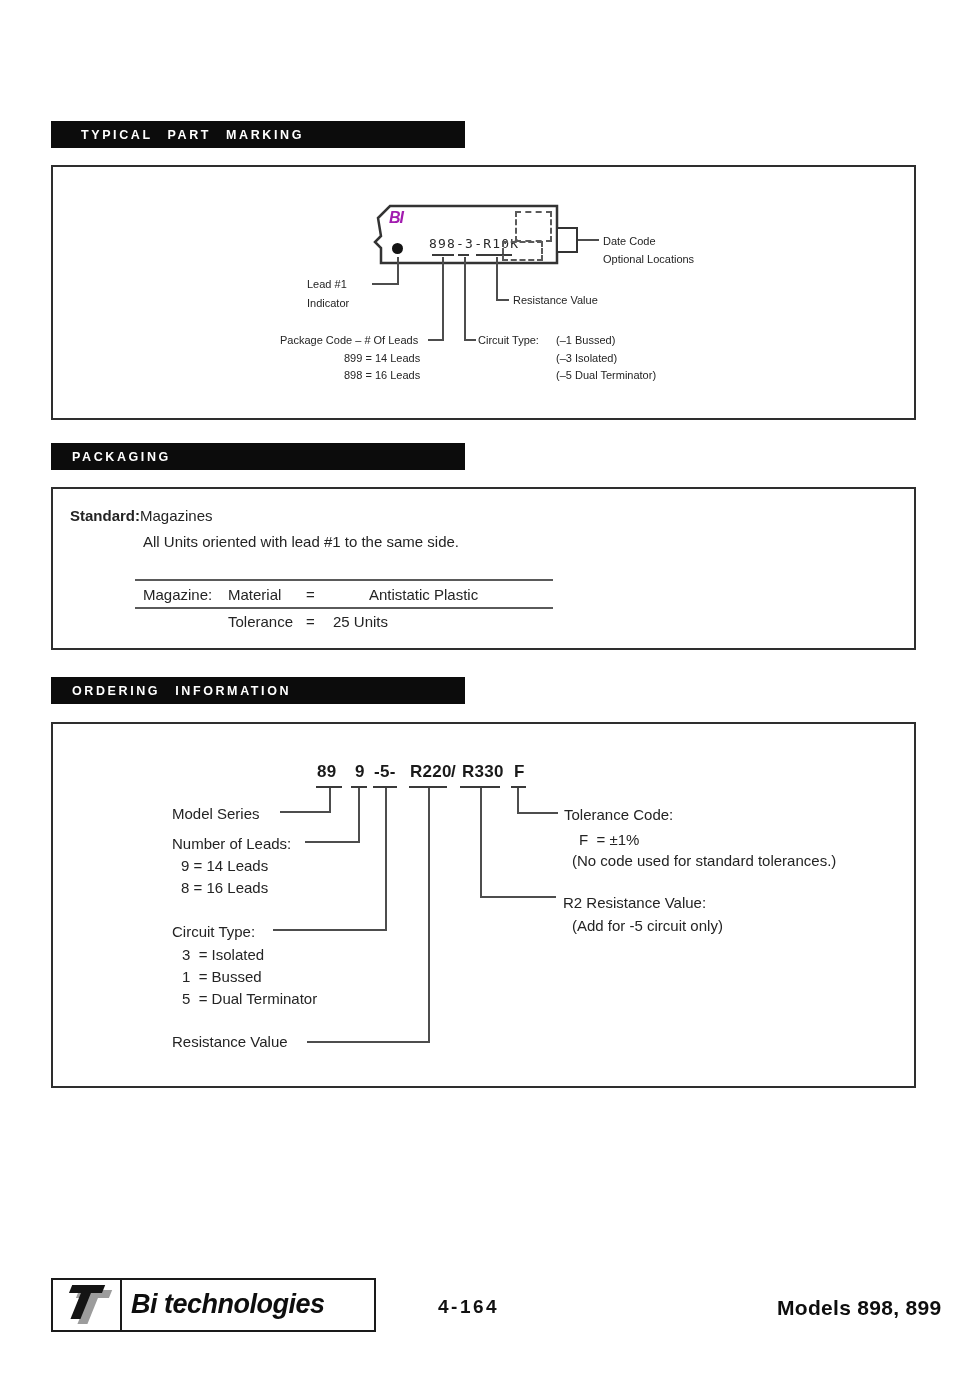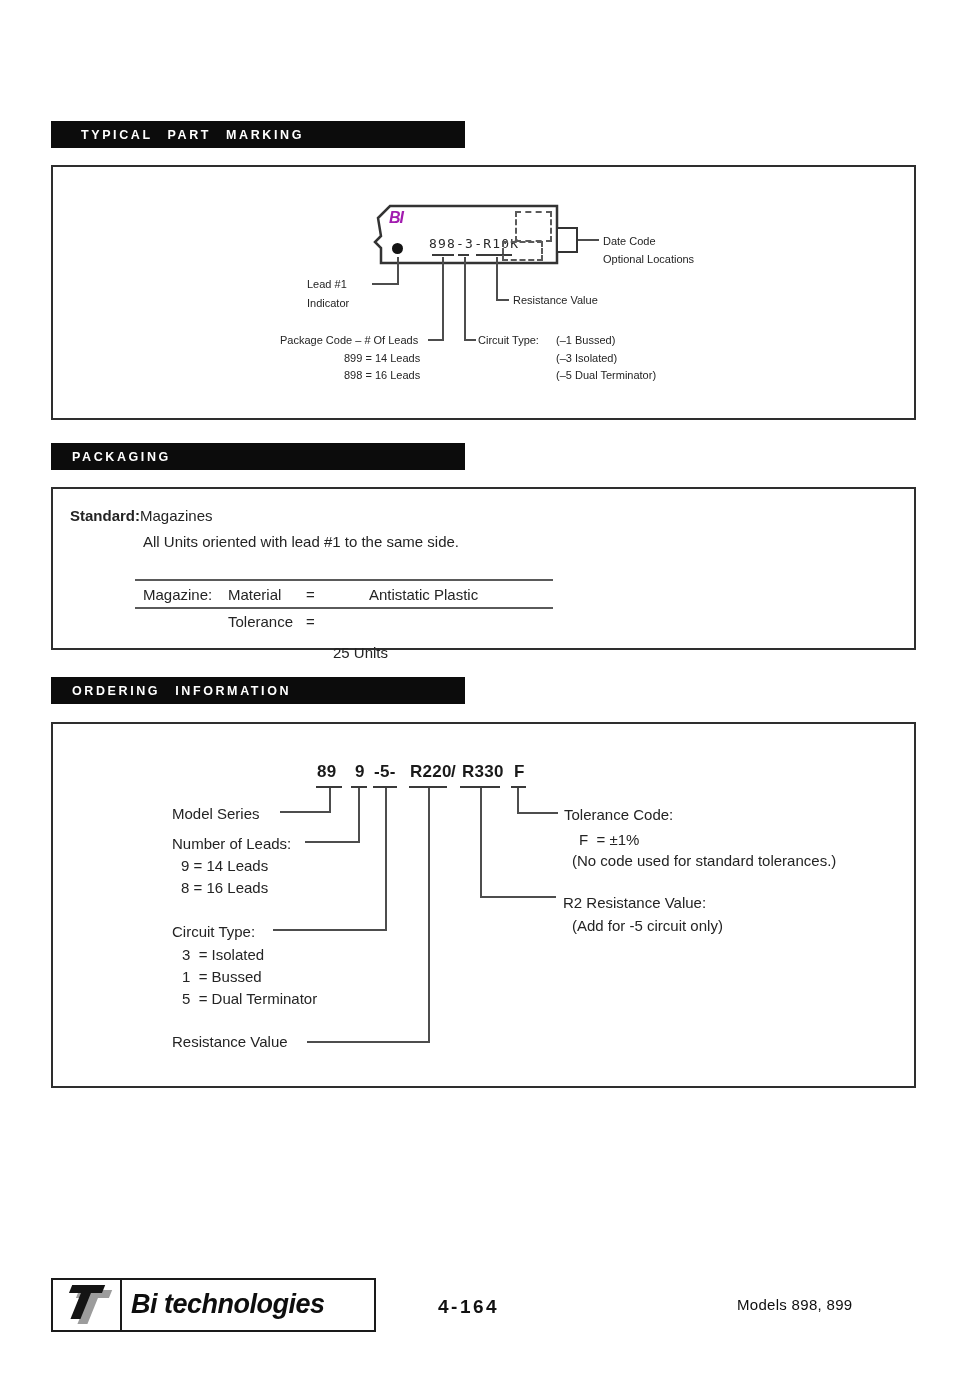--- a/index.html
+++ b/index.html
@@ -18,21 +18,21 @@
   .ul{position:absolute;height:2px;background:#3a3a3a;}
   .dashbox{position:absolute;border:2px dashed #5a5a5a;box-sizing:border-box;background:transparent;}
   .solidbox{position:absolute;border:2px solid #333;box-sizing:border-box;background:#fff;}
   .code{position:absolute;font-weight:bold;font-size:17px;letter-spacing:0.3px;color:#1a1a1a;white-space:pre;}
   .chipcode{position:absolute;font-family:"DejaVu Sans Mono",monospace;font-size:13px;
         letter-spacing:1.2px;color:#2a2a2a;}
   .chiplogo{position:absolute;font-weight:bold;font-style:italic;font-size:16px;letter-spacing:-1px;color:#a21caf;}
   .dot{position:absolute;width:11px;height:11px;border-radius:50%;background:#141414;}
   .brand{position:absolute;font-weight:bold;font-style:italic;font-size:27px;letter-spacing:-0.5px;color:#0e0e0e;}
   .pageno{position:absolute;font-weight:bold;font-size:19px;letter-spacing:2.5px;color:#111;text-align:right;}
-  .models{position:absolute;font-weight:normal;font-size:15px;letter-spacing:0.3px;color:#0e0e0e;}
+  .models{position:absolute;font-weight:bold;font-size:21px;letter-spacing:0.3px;color:#0e0e0e;margin-left:40px;}
 </style>
 </head>
 <body>
 
 <div class="page">
 
   <div class="secbar" style="top:121px;padding-left:30px;">
     <span>TYPICAL PART MARKING</span>
   </div>
 
@@ -85,21 +85,21 @@
   <div class="t t15" style="left:140px;top:506px;">Magazines</div>
   <div class="t t15" style="left:143px;top:532px;">All Units oriented with lead #1 to the same side.</div>
   <div class="rule" style="left:135px;top:579px;width:418px;"></div>
   <div class="t t15" style="left:143px;top:585px;">Magazine:</div>
   <div class="t t15" style="left:228px;top:585px;">Material</div>
   <div class="t t15" style="left:306px;top:585px;">=</div>
   <div class="t t15" style="left:333px;top:585px;margin-left:36px;">Antistatic Plastic</div>
   <div class="rule" style="left:135px;top:607px;width:418px;"></div>
   <div class="t t15" style="left:228px;top:612px;">Tolerance</div>
   <div class="t t15" style="left:306px;top:612px;">=</div>
-  <div class="t t15" style="left:333px;top:612px;margin-top:31px;">25 Units</div>
+  <div class="t t15" style="left:333px;top:612px;">25 Units</div>
 
   <div class="secbar" style="top:677px;">
     <span>ORDERING INFORMATION</span>
   </div>
 
   <div class="box" style="top:722px;height:366px;"></div>
 
   <div class="code" style="left:317px;top:762px;">89</div>
   <div class="code" style="left:355px;top:762px;">9</div>
   <div class="code" style="left:374px;top:762px;">-5-</div>

